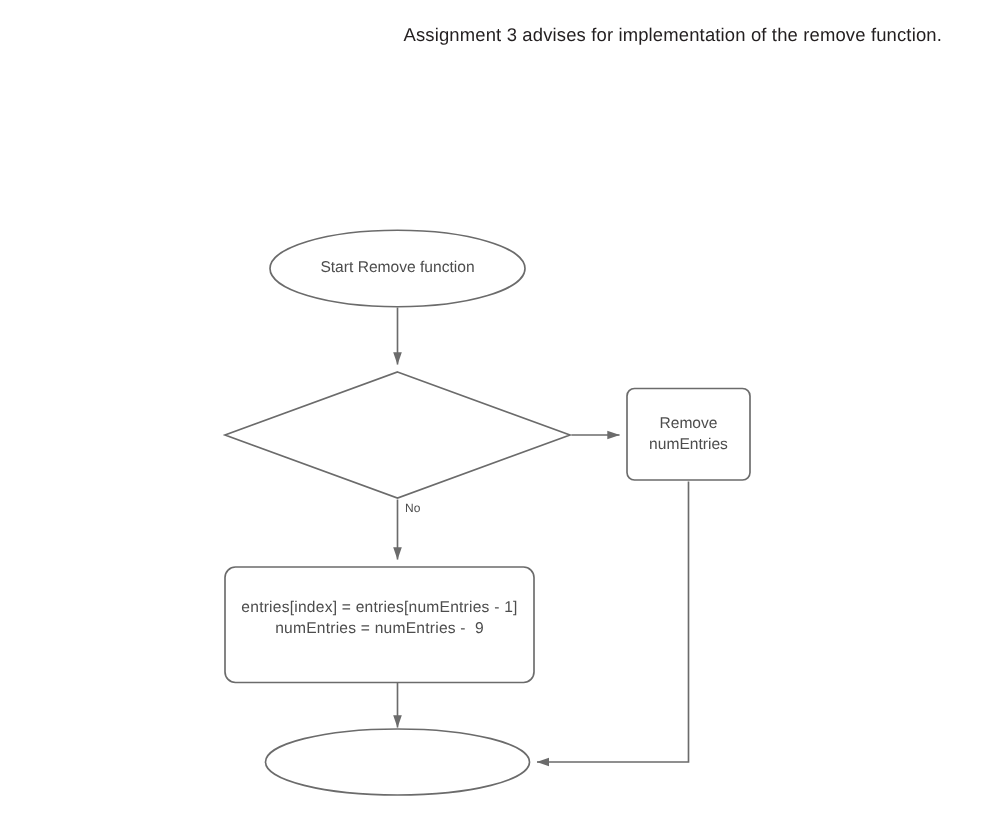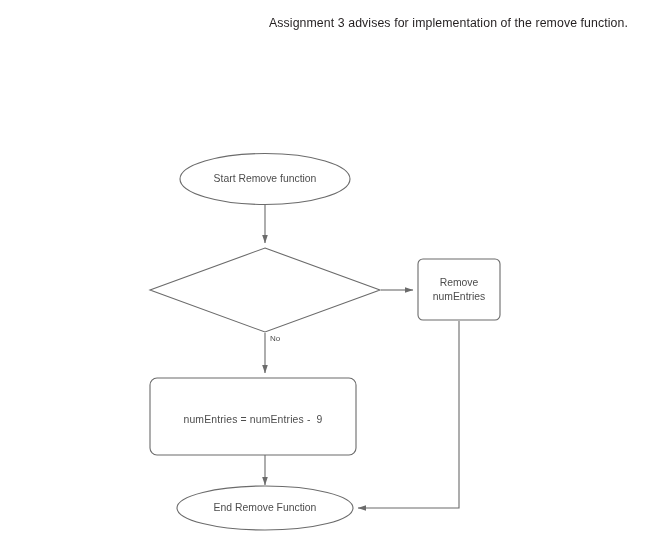--- a/index.html
+++ b/index.html
@@ -99,17 +99,16 @@
     <path d="M459,321 L459,508 L358,508" fill="none" stroke="#6b6b6b" stroke-width="1.1" marker-end="url(#arrowhead)"></path>
   </svg>
 
   <div class="fc-label" style="left:165px; top:172px; width:200px;">Start Remove function</div>
 
 
   <div class="edge-label" style="left:246px; top:334px;margin-left:24px;">No</div>
 
   <div class="fc-label" style="left:418px; top:276px; width:82px;"><span>Remove</span><br><span>numEntries</span></div>
 
-  <div class="fc-label mono-ish" style="left:150px; top:399px; width:206px;"><br><span>numEntries = numEntries -  9</span></div>
+  <div class="fc-label mono-ish" style="left:150px; top:399px; width:206px;"><span>entries[index] = entries[numEntries - 1]</span><br><span>numEntries = numEntries -  9</span></div>
 
-  <div class="fc-label" style="left:165px; top:501px; width:200px;">End Remove Function</div>
 
 </div>
 
 </body></html>

